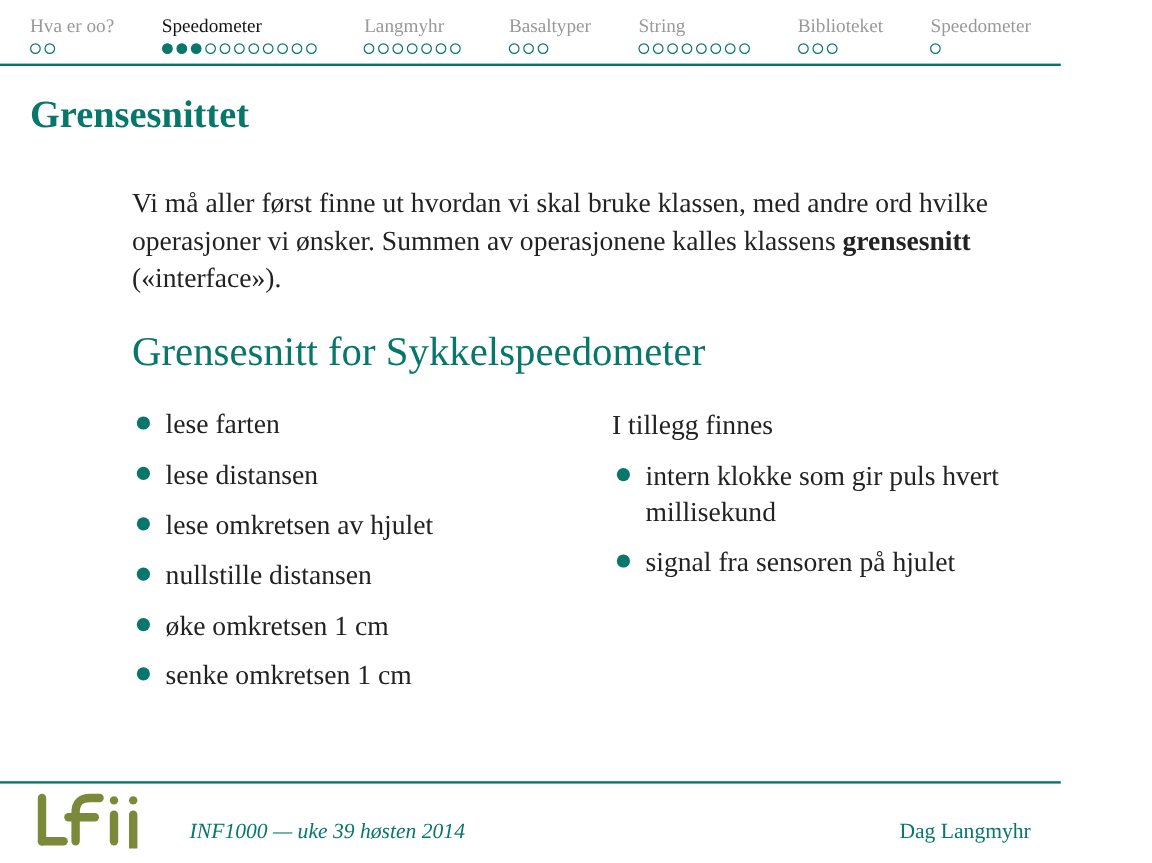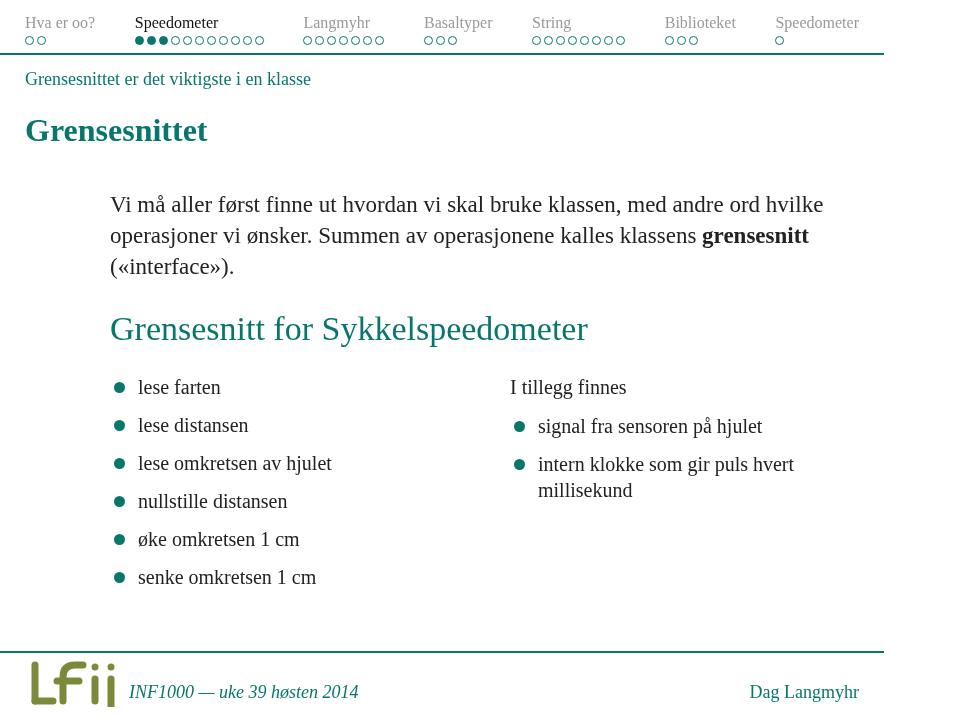--- a/index.html
+++ b/index.html
@@ -80,21 +80,21 @@
 
   .section-heading {
     color: #08776b;
     font-size: 34px;
     margin: 6px 0 22px 0;
   }
 
   .columns {
     display: flex;
     gap: 70px;
-    font-size: 20px;
+    font-size: 23px;
   }
   .col { flex: 1; }
   ul.bullets {
     list-style: none;
     padding: 0;
     margin: 0;
   }
   ul.bullets > li {
     position: relative;
     padding-left: 28px;
@@ -129,21 +129,21 @@
   }
   .foot-row {
     display: flex;
     justify-content: space-between;
     align-items: flex-end;
     padding: 0 25px;
   }
   .foot-left {
     display: flex;
     align-items: flex-end;
-    gap: 4px;
+    gap: 33px;
   }
   .course {
     color: #08776b;
     font-style: italic;
     font-size: 18px;
     padding-bottom: 4px;
   }
   .author {
     color: #08776b;
     font-size: 18px;
@@ -223,21 +223,20 @@
       </div>
       <div class="nav-item">
         <div class="nav-label">Speedometer</div>
         <div class="dots">
           <span class="dot"></span>
         </div>
       </div>
     </div>
   <div class="divider"></div>
 
-  <div class="subtitle">Grensesnittet er det viktigste i en klasse</div>
 
   <div class="title">Grensesnittet</div>
 
   <div class="body">
     <div class="para">
       <span>Vi må aller først finne ut hvordan vi skal bruke klassen, med andre ord hvilke operasjoner vi ønsker. Summen av operasjonene kalles klassens </span><span class="bold">grensesnitt</span><span> («interface»).</span>
     </div>
 
     <div class="section-heading">Grensesnitt for Sykkelspeedometer</div>
 
@@ -248,22 +247,22 @@
             <li>lese distansen</li>
             <li>lese omkretsen av hjulet</li>
             <li>nullstille distansen</li>
             <li>øke omkretsen 1 cm</li>
             <li>senke omkretsen 1 cm</li>
           </ul>
       </div>
       <div class="col">
         <div class="lead">I tillegg finnes</div>
         <ul class="bullets" id="right-list">
+            <li>intern klokke som gir puls hvert millisekund</li>
             <li>signal fra sensoren på hjulet</li>
-            <li>intern klokke som gir puls hvert millisekund</li>
           </ul>
       </div>
     </div>
   </div>
 
   <div class="footer">
     <div class="foot-line"></div>
     <div class="foot-row">
       <div class="foot-left">
         <span class="logo">

